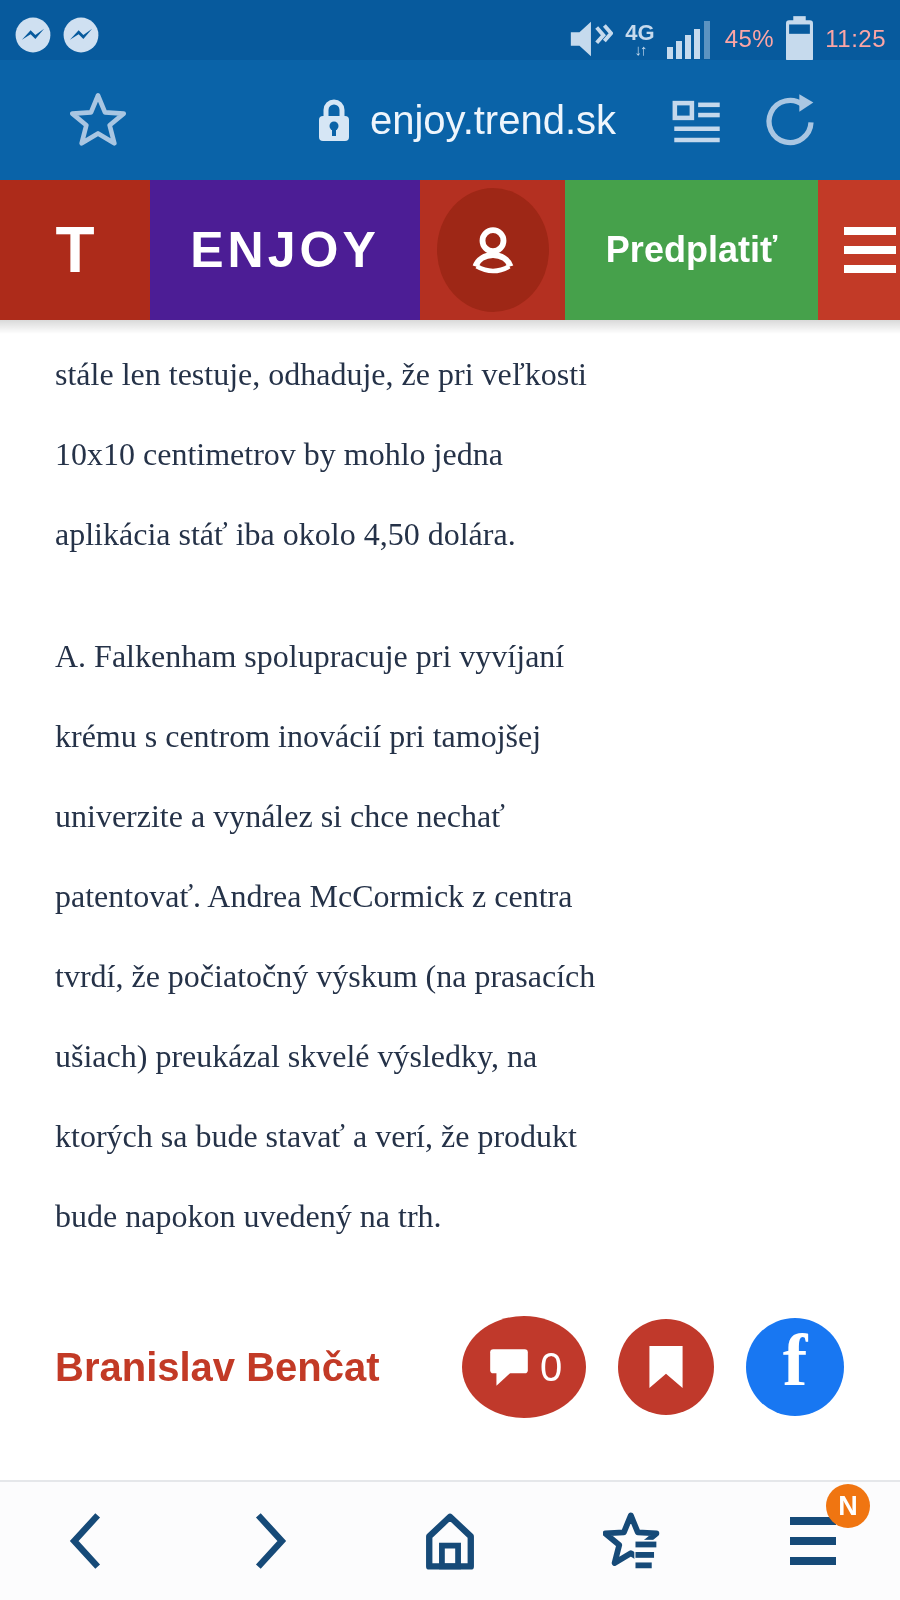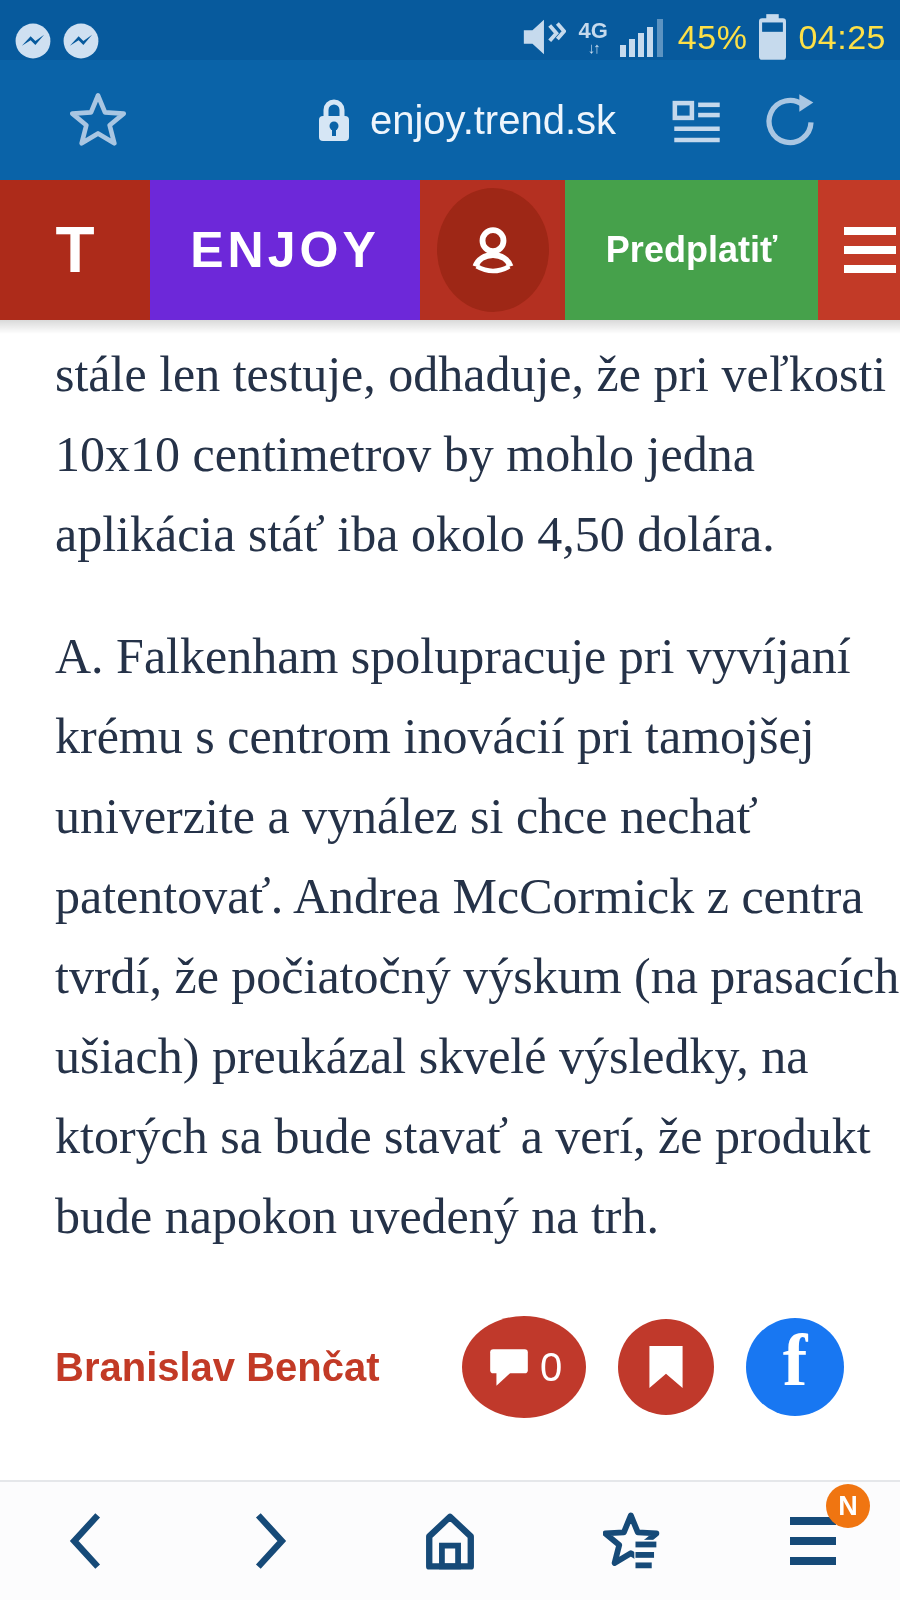--- a/index.html
+++ b/index.html
@@ -1,25 +1,25 @@
 <!DOCTYPE html>
 <html><head>
 <meta charset="utf-8">
 <style>
   * { margin:0; padding:0; box-sizing:border-box; }
   html,body { width:900px; height:1600px; overflow:hidden; background:#fff;
               font-family:"Liberation Sans", sans-serif; }
 
   
   .status-bar { position:absolute; top:0; left:0; width:900px; height:60px;
-    background:#075a9d; display:flex; align-items:flex-end; justify-content:space-between;
-    padding:0 14px; }
+    background:#075a9d; display:flex; align-items:flex-start; justify-content:space-between;
+    padding:16px 14px; }
   .sb-left { display:flex; align-items:center; gap:10px; }
   .sb-right { display:flex; align-items:center; gap:12px; color:#c6daed; }
-  .sb-text { font-size:34px; color:#fde047; letter-spacing:0.5px; }
+  .sb-text { font-size:24px; color:#fca5a5; letter-spacing:0.5px; }
   .msgr { width:38px; height:38px; }
   .net4g { display:flex; flex-direction:column; align-items:center; line-height:1;
            color:#c6daed; }
   .net4g .lbl { font-size:22px; font-weight:bold; }
   .net4g .arr { font-size:15px; margin-top:-2px; letter-spacing:-2px; }
 
   
   .address-bar { position:absolute; top:60px; left:0; width:900px; height:120px;
     background:#0a63a8; display:flex; align-items:center; }
   .ab-star { position:absolute; left:70px; top:32px; }
@@ -27,36 +27,36 @@
     align-items:center; gap:16px; }
   .ab-url { color:#eef5fc; font-size:40px; }
   .ab-reader { position:absolute; right:178px; top:40px; }
   .ab-refresh { position:absolute; right:82px; top:32px; }
 
   
   .site-header { position:absolute; top:180px; left:0; width:900px; height:140px;
     display:flex; }
   .hd-sec { height:100%; display:flex; align-items:center; justify-content:center; }
   .hd-t { width:150px; background:#ad2b1a; color:#fff; font-size:64px; font-weight:bold; }
-  .hd-enjoy { width:270px; background:#6d28d9; color:#fff; font-size:50px;
+  .hd-enjoy { width:270px; background:#4c1d95; color:#fff; font-size:50px;
     font-weight:bold; letter-spacing:4px; }
   .hd-profile { width:145px; background:#b43021; position:relative; }
   .hd-profile .pcircle { width:112px; height:124px; border-radius:50%;
     background:#9e2716; display:flex; align-items:center; justify-content:center; }
   .hd-sub { width:253px; background:#46a14b; color:#fff; font-size:36px; font-weight:bold; }
   .hd-menu { flex:1; background:#c23a27; flex-direction:column; gap:11px;
     align-items:flex-start; padding-left:26px; justify-content:center; display:flex; }
   .hd-menu i { display:block; width:52px; height:8px; background:#fff; }
 
   
   .article { position:absolute; top:320px; left:0; width:900px; }
   .article::before { content:""; display:block; height:14px;
     background:linear-gradient(#00000026, transparent); }
   .article p { font-family:"Liberation Serif", serif; color:#253248;
-    font-size:50px; line-height:80px; white-space:pre-line;
+    font-size:32px; line-height:80px; white-space:pre-line;
     padding-left:55px; margin-bottom:42px; }
 
   .meta-row { position:absolute; top:1316px; left:0; width:900px;
     display:flex; justify-content:space-between; align-items:center;
     padding:0 56px 0 55px; }
   .meta-left {}
   .meta-date { color:#6f7685; font-size:34px; }
   .meta-author { color:#c23a26; font-size:40px; font-weight:bold; 
     text-decoration:none; display:block; }
   .btn-row { display:flex; align-items:center; gap:32px; }
@@ -113,21 +113,21 @@
       <rect x="18" y="16" width="6" height="24" fill="#c6daed"></rect>
       <rect x="27" y="10" width="6" height="30" fill="#c6daed"></rect>
       <rect x="37" y="2" width="6" height="38" fill="#c6daed" opacity="0.45"></rect>
     </svg>
     <span class="sb-text">45%</span>
     <svg width="27" height="46" viewBox="0 0 26 44">
       <rect x="7" y="0" width="12" height="5" fill="#c6daed"></rect>
       <rect x="0" y="4" width="26" height="40" rx="3" fill="#c6daed"></rect>
       <rect x="3" y="8" width="20" height="9" fill="#075a9d"></rect>
     </svg>
-    <span class="sb-text">04:25</span>
+    <span class="sb-text">11:25</span>
   </div>
 </div>
 
 <div class="address-bar">
   <svg class="ab-star" width="56" height="56" viewBox="0 0 48 48">
     <path d="M24 3 L30 17.5 L46 18.5 L34 28.5 L38 44 L24 35.5 L10 44 L14 28.5 L2 18.5 L18 17.5 Z" fill="none" stroke="#a9c6e2" stroke-width="4" stroke-linejoin="round"></path>
   </svg>
   <div class="ab-center">
     <svg width="40" height="48" viewBox="0 0 40 48">
       <path d="M12 21 V14 a8 8 0 0 1 16 0 v7" fill="none" stroke="#d6e6f5" stroke-width="5"></path>

